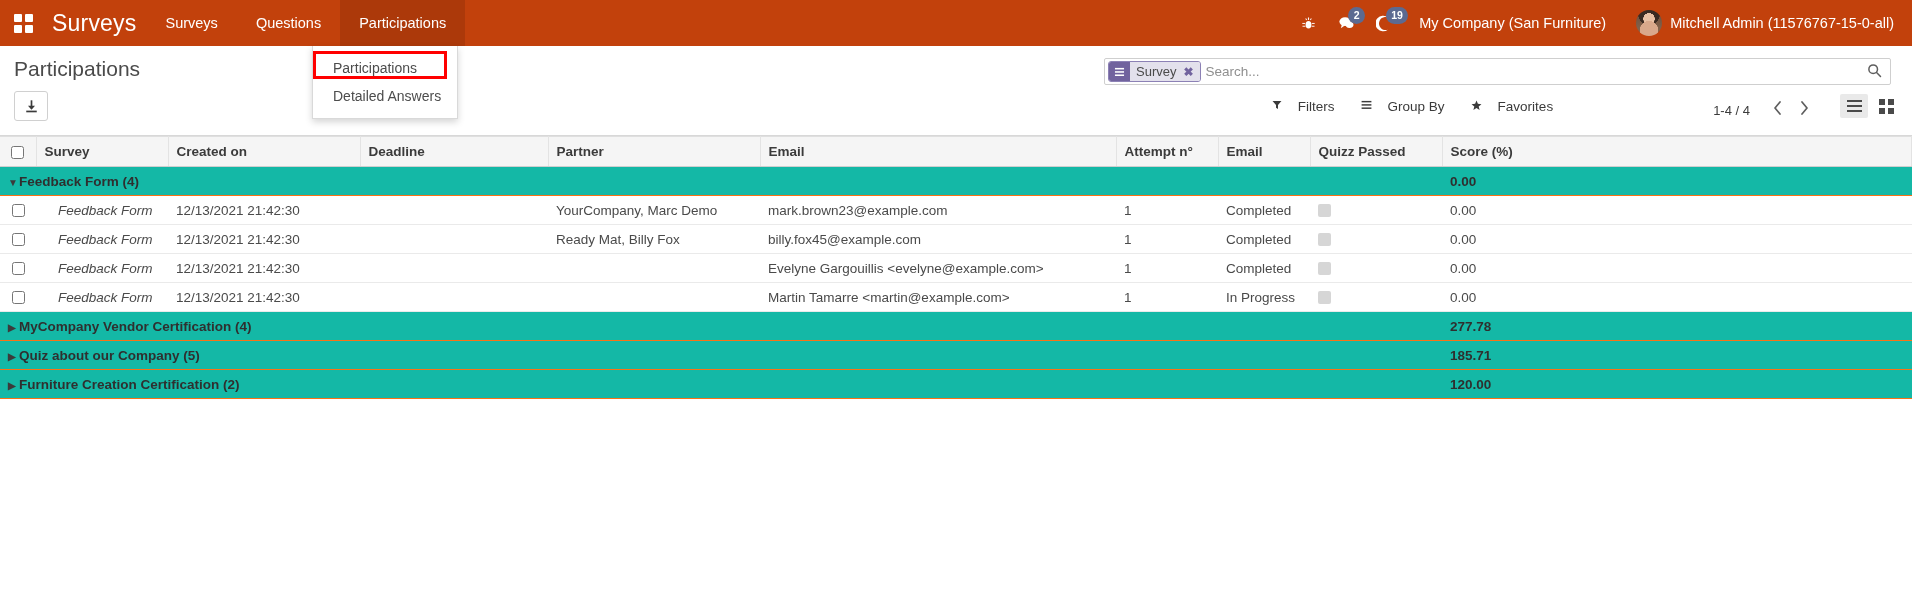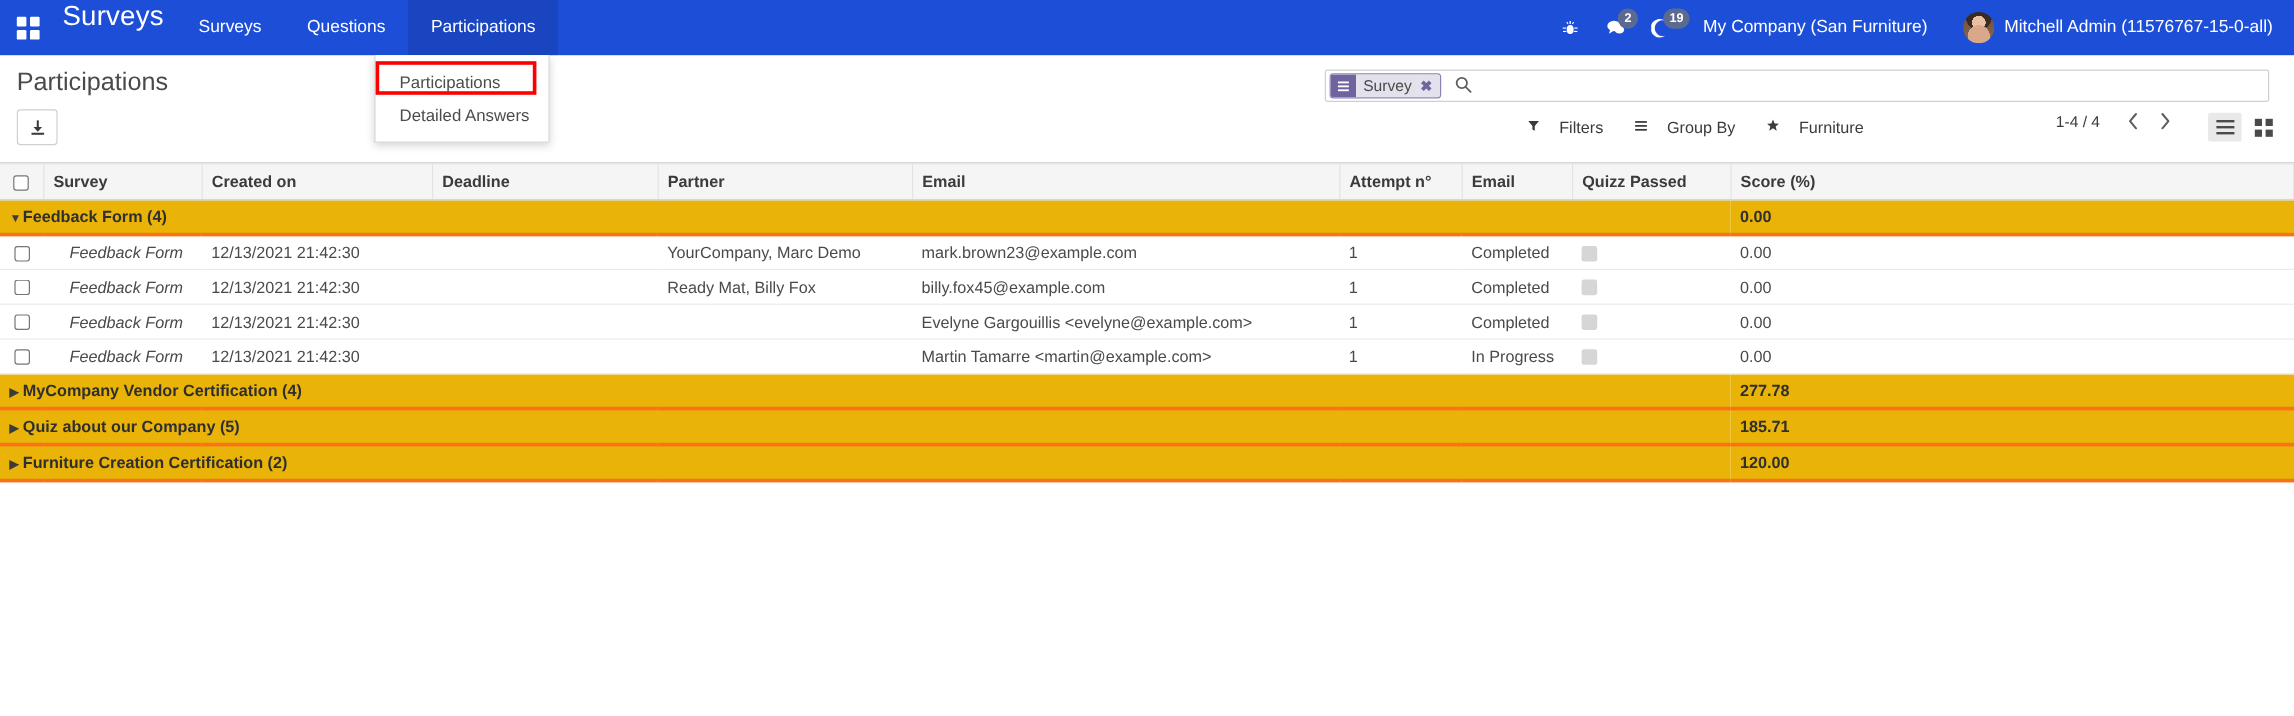--- a/index.html
+++ b/index.html
@@ -6,23 +6,23 @@
   html, body {
     width: 1912px; height: 597px;
     font-family: "Liberation Sans", sans-serif;
     background: #ffffff;
     overflow: hidden;
   }
 
   
   .navbar {
     height: 46px;
-    background: #1d4ed8;
-    display: flex;
-    align-items: flex-start;
+    background: #c2410c;
+    display: flex;
+    align-items: center;
     position: relative;
     z-index: 50;
   }
   .apps-icon {
     width: 46px; height: 46px;
     display: flex; align-items: center; justify-content: center;
     cursor: pointer;
   }
   .grid-glyph {
     display: grid;
@@ -233,21 +233,21 @@
     padding: 3px 13px;
     cursor: pointer;
     display: flex;
     align-items: center;
     gap: 16px;
     white-space: nowrap;
   }
   .cp-btn .gi { font-size: 11px; }
   .pager-zone {
     display: flex;
-    align-items: flex-start;
+    align-items: flex-end;
     margin-left: 147px;
   }
   .pager-text {
     font-size: 13px;
     color: #3b3b3b;
     margin-right: 14px;
     white-space: nowrap;
   }
   .pager-arrow {
     color: #5e5e5e;
@@ -299,22 +299,22 @@
     white-space: nowrap;
   }
   th.num, td.num { text-align: left; }
   .cb-cell { width: 36px; text-align: center !important; padding-left: 0 !important; padding-right: 0 !important; }
   input[type=checkbox] {
     width: 13px; height: 13px;
     cursor: pointer;
     vertical-align: middle;
   }
   tr.group-row td {
-    background: #eab308;
-    border-bottom: 3px solid #f97316;
+    background: #14b8a6;
+    border-bottom: 1px solid #f97316;
     font-size: 13.5px;
     font-weight: bold;
     color: #2f2f2f;
     padding: 6px 8px;
     height: 29px;
     white-space: nowrap;
   }
   tr.group-row td.num { font-weight: bold; }
   .caret { display: inline-block; width: 11px; font-size: 10px; color: #3b3b3b; }
   tr.data-row td {
@@ -404,20 +404,21 @@
           <span class="facet-icon">
             <svg width="11" height="10" viewBox="0 0 12 11" fill="#ffffff">
               <rect x="1" y="1" width="10" height="1.7"></rect>
               <rect x="1" y="4.6" width="10" height="1.7"></rect>
               <rect x="1" y="8.2" width="10" height="1.7"></rect>
             </svg>
           </span>
           <span class="facet-label">Survey</span>
           <span class="facet-close">✖</span>
         </span>
+        <input class="search-input" type="text" placeholder="Search..." style="">
         <span class="search-mag">
           <svg width="15" height="15" viewBox="0 0 16 16" fill="none" stroke="#5e5e5e" stroke-width="1.6">
             <circle cx="6.6" cy="6.6" r="4.6"></circle>
             <line x1="10.2" y1="10.2" x2="14.4" y2="14.4" stroke-linecap="round"></line>
           </svg>
         </span>
       </div>
     </div>
   </div>
 
@@ -448,21 +449,21 @@
           </svg>
         </span>
         <span>Group By</span>
       </div>
       <div class="cp-btn">
         <span class="gi">
           <svg width="11" height="11" viewBox="0 0 12 12" fill="#3b3b3b">
             <path d="M6 0.6 L7.5 4.2 L11.4 4.5 L8.4 7 L9.4 10.8 L6 8.7 L2.6 10.8 L3.6 7 L0.6 4.5 L4.5 4.2 Z"></path>
           </svg>
         </span>
-        <span>Furniture</span>
+        <span>Favorites</span>
       </div>
     </div>
 
     <div class="pager-zone">
       <span class="pager-text">1-4 / 4</span>
       <span class="pager-arrow">
         <svg width="9" height="14" viewBox="0 0 9 14" fill="none" stroke="#5e5e5e" stroke-width="1.7">
           <polyline points="7,1 2,7 7,13" stroke-linecap="round" stroke-linejoin="round"></polyline>
         </svg>
       </span>

